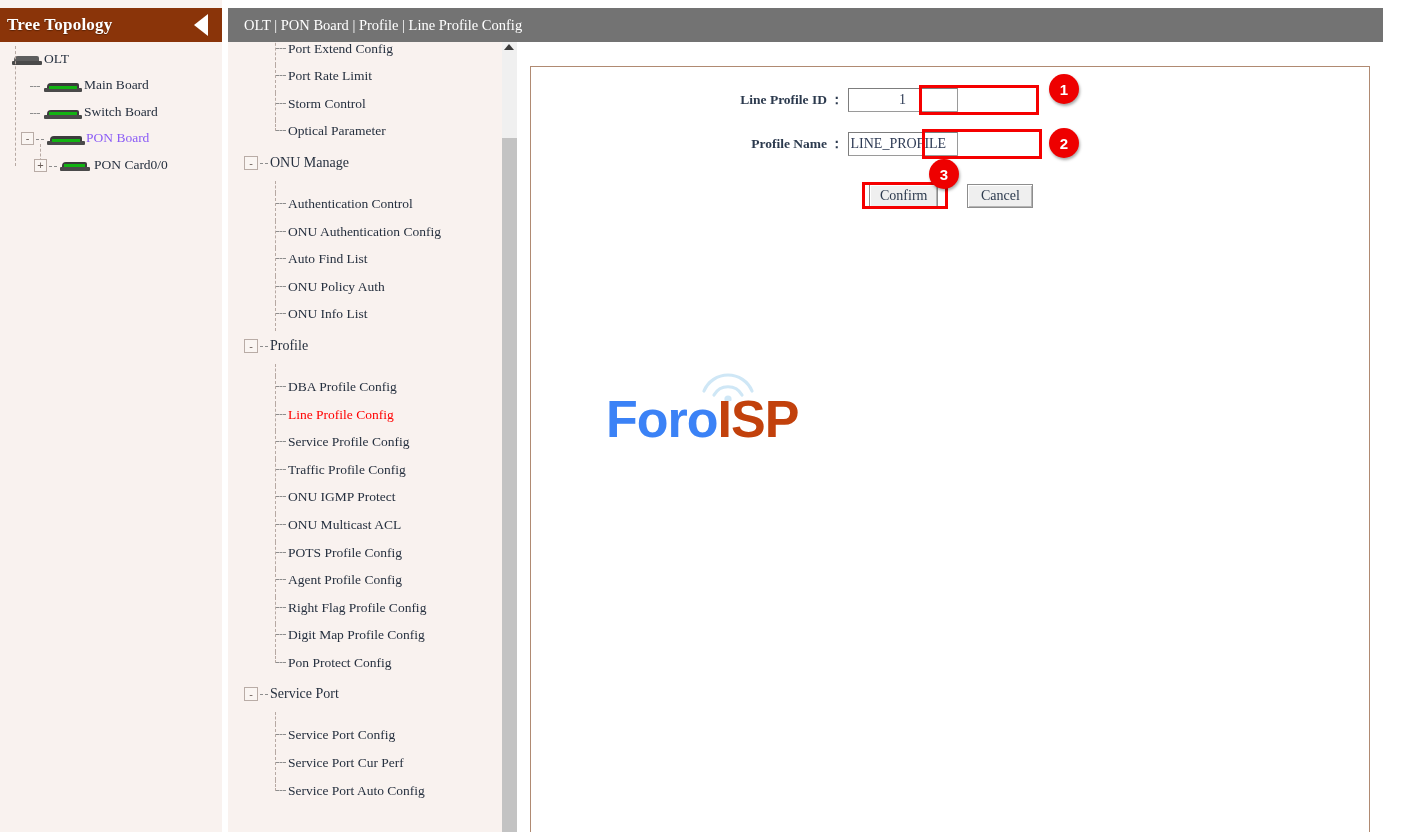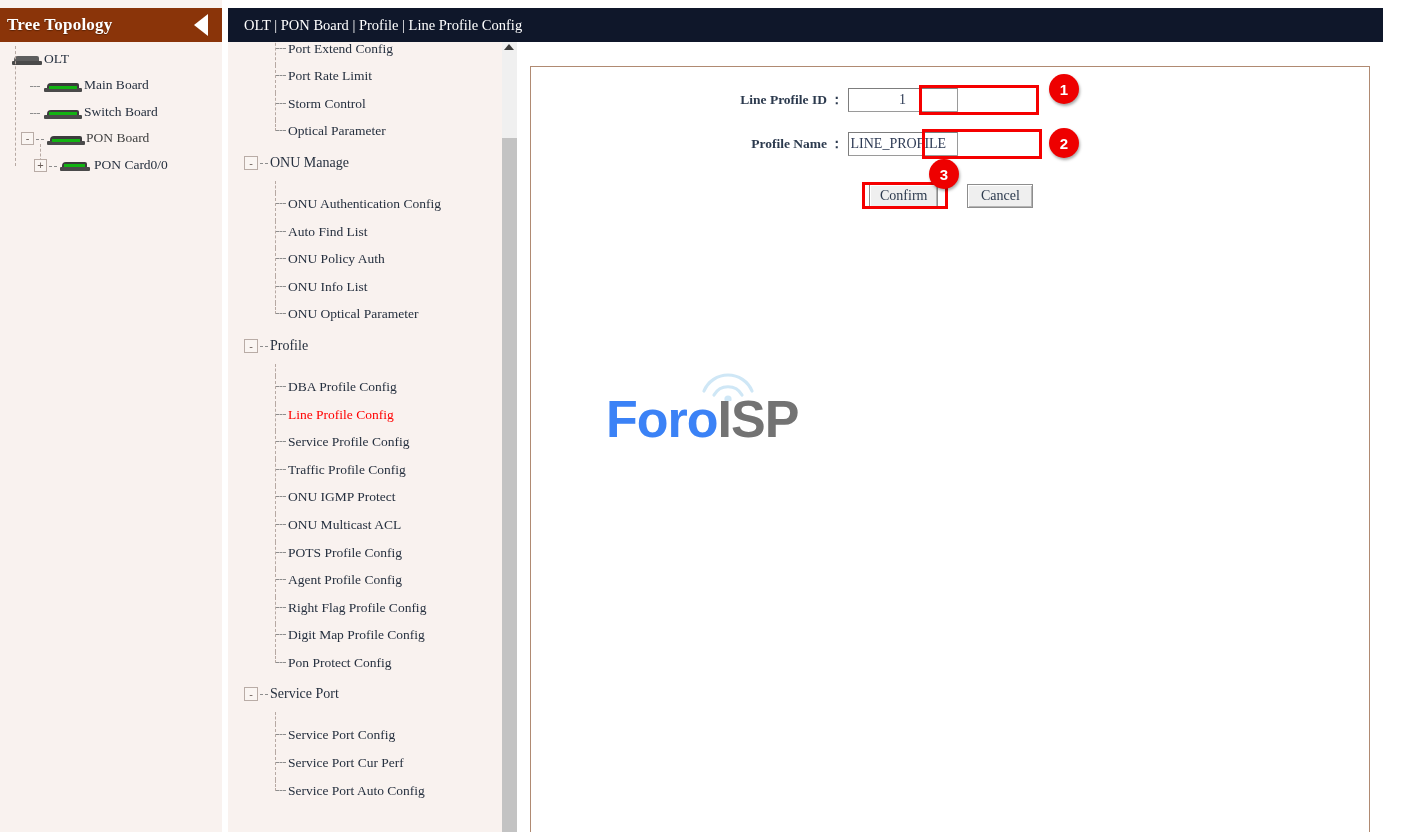--- a/index.html
+++ b/index.html
@@ -37,21 +37,21 @@
     width: 0; height: 0;
     border-top: 11px solid transparent;
     border-bottom: 11px solid transparent;
     border-right: 14px solid #ffffff;
     cursor: pointer;
   }
   #tree-body { position: absolute; left: 0; top: 48px; width: 222px; }
 
   .tnode { position: relative; height: 26.5px; font-size: 13.5px; color: #26303f; }
   .tnode .label { position: absolute; top: 3px; white-space: nowrap; }
-  .tnode.active .label { color: #404040; }
+  .tnode.active .label { color: #8b5cf6; }
 
   
   .dev {
     position: absolute; top: 6px;
     width: 38px; height: 12px;
   }
   .dev .plate {
     position: absolute; left: 0; bottom: 0; width: 38px; height: 4px;
     background: #4a4a4a; border-radius: 1px;
   }
@@ -157,21 +157,21 @@
   #menu-scroll .thumb {
     position: absolute; left: 0; top: 97px;
     width: 15px; height: 694px;
     background: #c3c3c3; cursor: pointer;
   }
 
   
   #crumb-bar {
     position: absolute; left: 228px; top: 8px;
     width: 1155px; height: 34px;
-    background: #0f172a;
+    background: #737373;
     display: flex; align-items: center;
   }
   #crumb-bar .crumb {
     color: #ffffff; font-size: 14.5px; margin-left: 16px;
     white-space: nowrap;
   }
 
   
   #content-panel {
     position: absolute; left: 530px; top: 66px;
@@ -186,21 +186,21 @@
     position: absolute; left: 75px; top: 300px;
     width: 200px; height: 90px;
     user-select: none;
   }
   #watermark .wm-text {
     position: absolute; left: 0; top: 22px;
     font-family: "Liberation Sans", sans-serif;
     font-size: 52px; font-weight: bold; letter-spacing: -1px;
   }
   #watermark .wm-foro { color: #3b82f6; }
-  #watermark .wm-isp  { color: #737373; }
+  #watermark .wm-isp  { color: #c2410c; }
 
   
   #form-area { position: absolute; left: 0; top: 0; width: 840px; }
   .frow {
     position: absolute; display: flex; align-items: center;
   }
   .flabel {
     width: 98px; text-align: right;
     font-size: 13.5px; font-weight: bold; color: #2c3a4e;
     white-space: nowrap;
@@ -351,41 +351,41 @@
           <span class="exp">-</span>
           <span class="dash"></span>
           <span class="gl">ONU Manage</span>
         </div>
         <div style="position:relative;height:12px">
           <span class="spacer-stem" style="top:0;height:12px"></span>
         </div>
         <div class="mitem">
           <span class="stem"></span>
           <span class="tick"></span>
+          <span class="ml">Authentication Control</span>
+        </div>
+        <div class="mitem">
+          <span class="stem"></span>
+          <span class="tick"></span>
           <span class="ml">ONU Authentication Config</span>
         </div>
         <div class="mitem">
           <span class="stem"></span>
           <span class="tick"></span>
           <span class="ml">Auto Find List</span>
         </div>
         <div class="mitem">
           <span class="stem"></span>
           <span class="tick"></span>
           <span class="ml">ONU Policy Auth</span>
         </div>
         <div class="mitem">
           <span class="stem"></span>
           <span class="tick"></span>
           <span class="ml">ONU Info List</span>
-        </div>
-        <div class="mitem lastchild">
-          <span class="stem"></span>
-          <span class="tick"></span>
-          <span class="ml">ONU Optical Parameter</span>
         </div>
       </div>
 
       <div class="mgroup">
         <div class="mgroup-head">
           <span class="exp">-</span>
           <span class="dash"></span>
           <span class="gl">Profile</span>
         </div>
         <div style="position:relative;height:12px">

